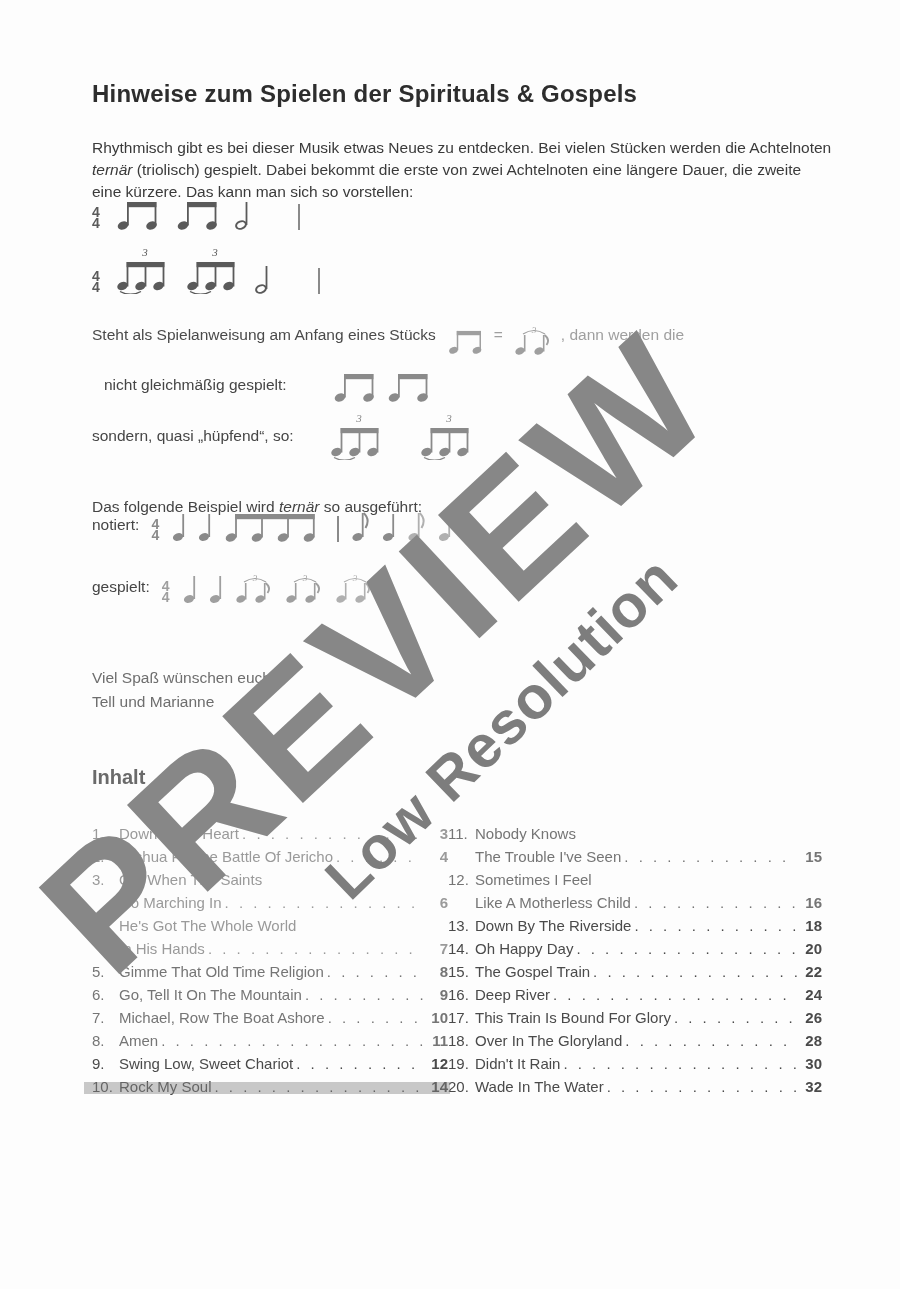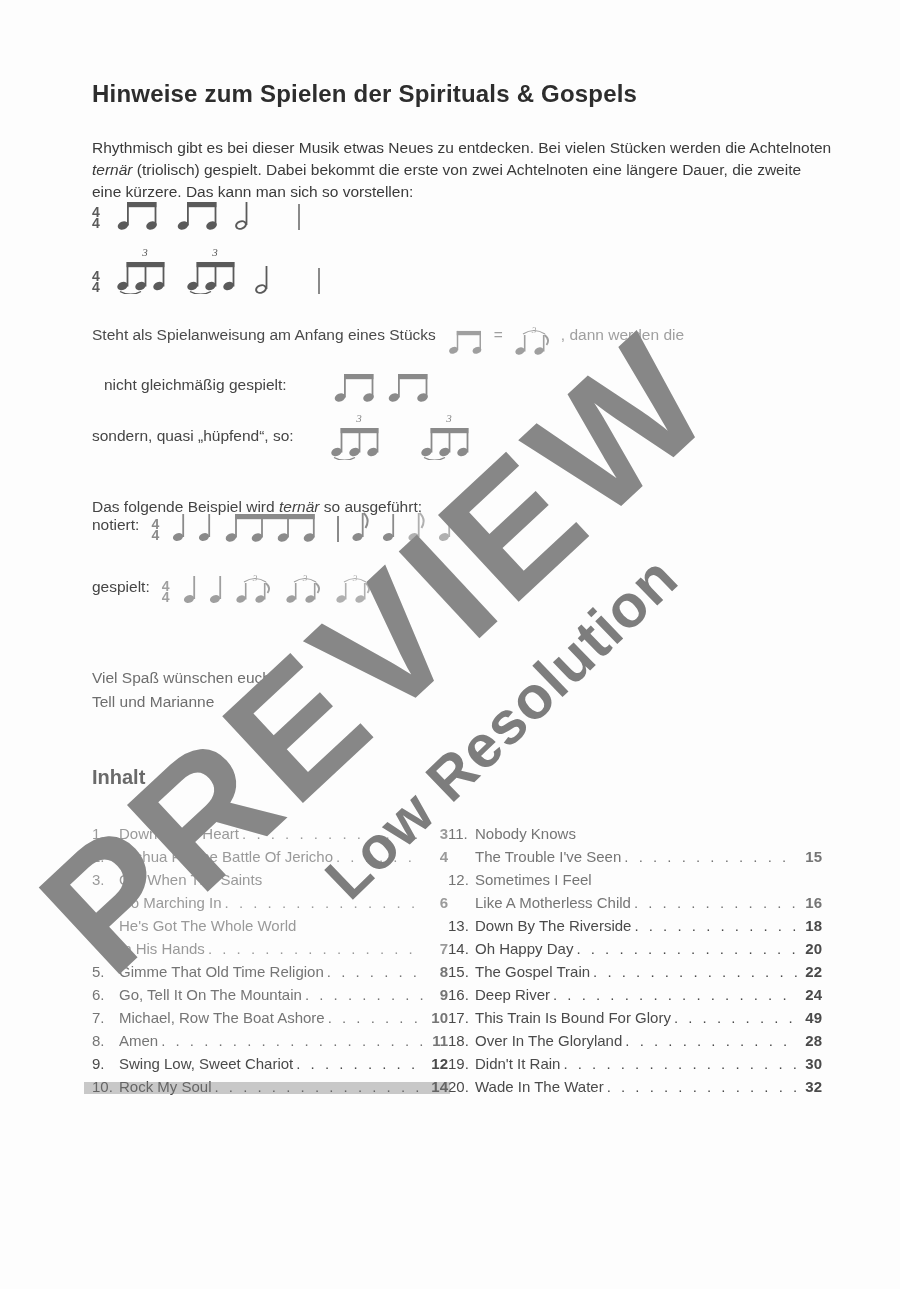--- a/index.html
+++ b/index.html
@@ -362,21 +362,21 @@
         <div class="toc-row tone-dark">
       <span class="toc-num">16.</span>
       <span class="toc-title">Deep River</span>
       <span class="toc-leader"></span>
       <span class="toc-page">24</span>
     </div>
         <div class="toc-row tone-dark">
       <span class="toc-num">17.</span>
       <span class="toc-title">This Train Is Bound For Glory</span>
       <span class="toc-leader"></span>
-      <span class="toc-page">49</span>
+      <span class="toc-page">26</span>
     </div>
         <div class="toc-row tone-dark">
       <span class="toc-num">18.</span>
       <span class="toc-title">Over In The Gloryland</span>
       <span class="toc-leader"></span>
       <span class="toc-page">28</span>
     </div>
         <div class="toc-row tone-dark">
       <span class="toc-num">19.</span>
       <span class="toc-title">Didn't It Rain</span>

